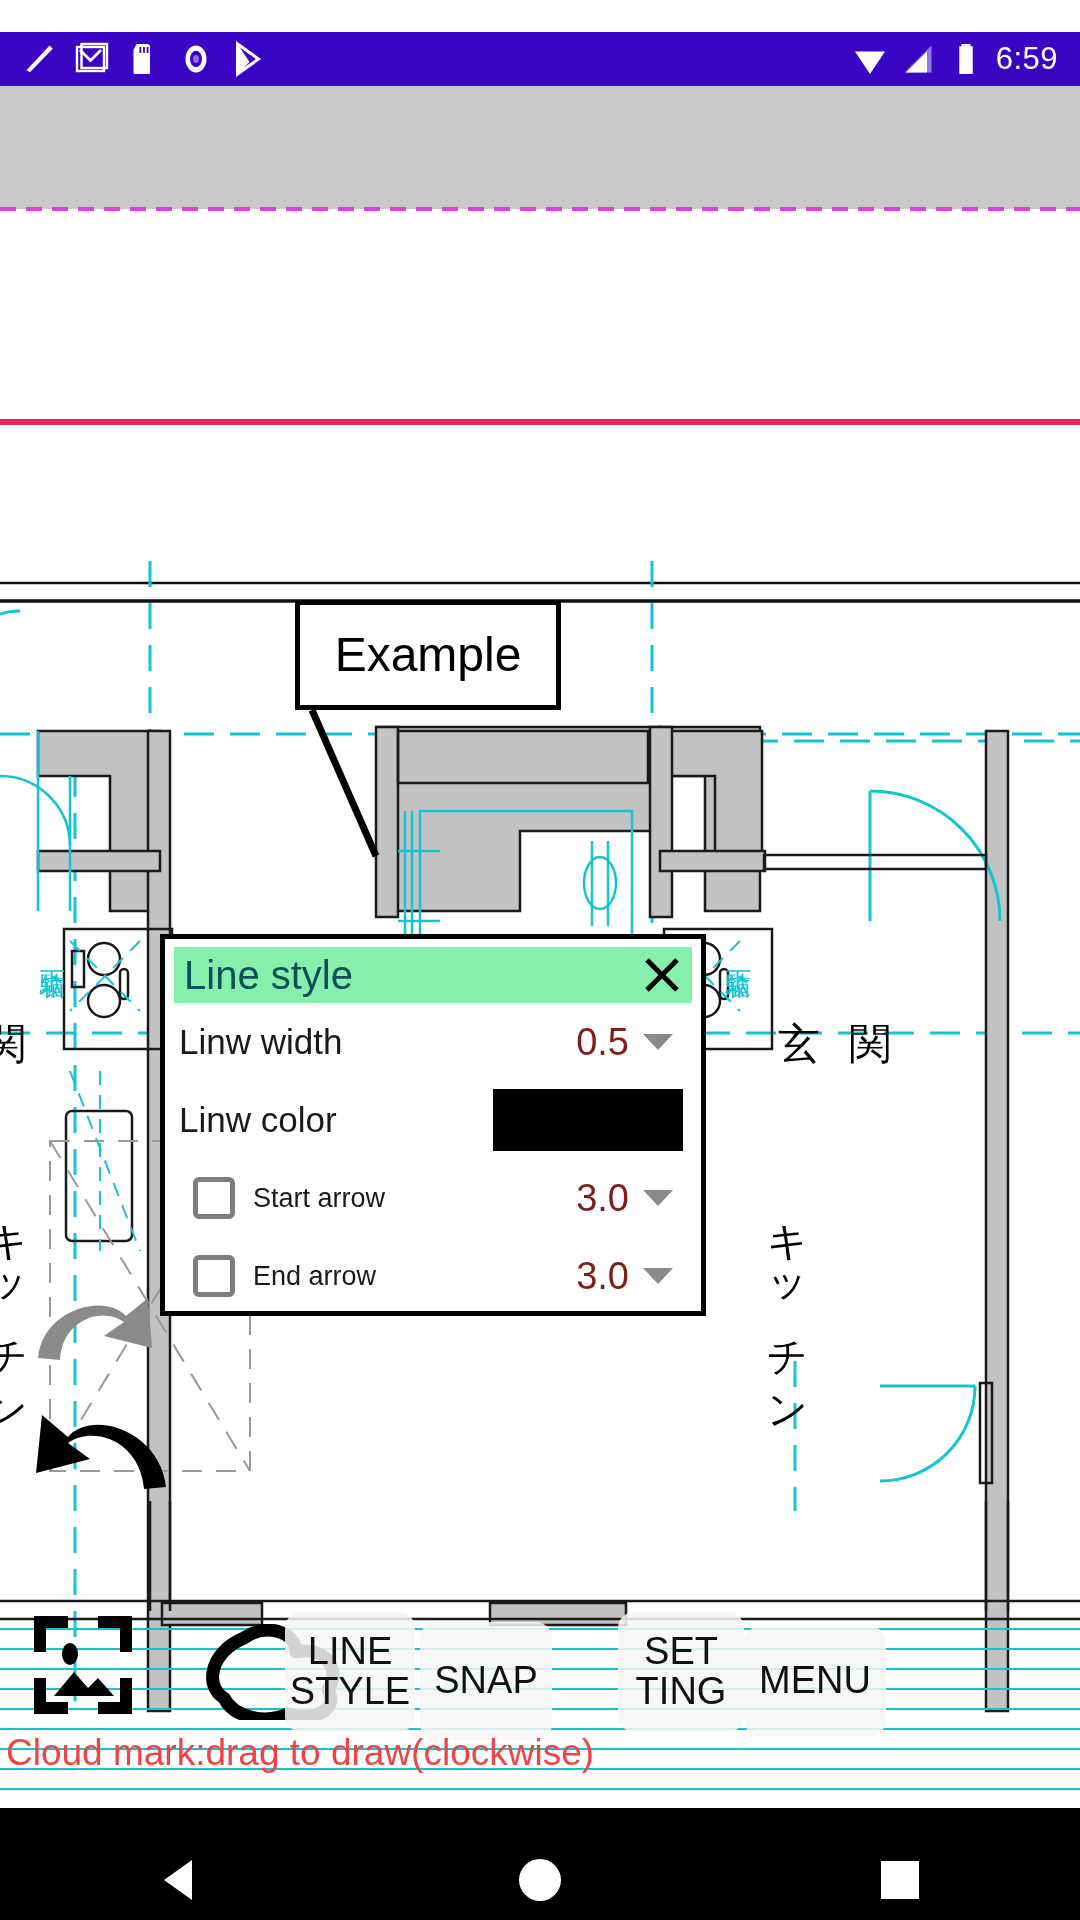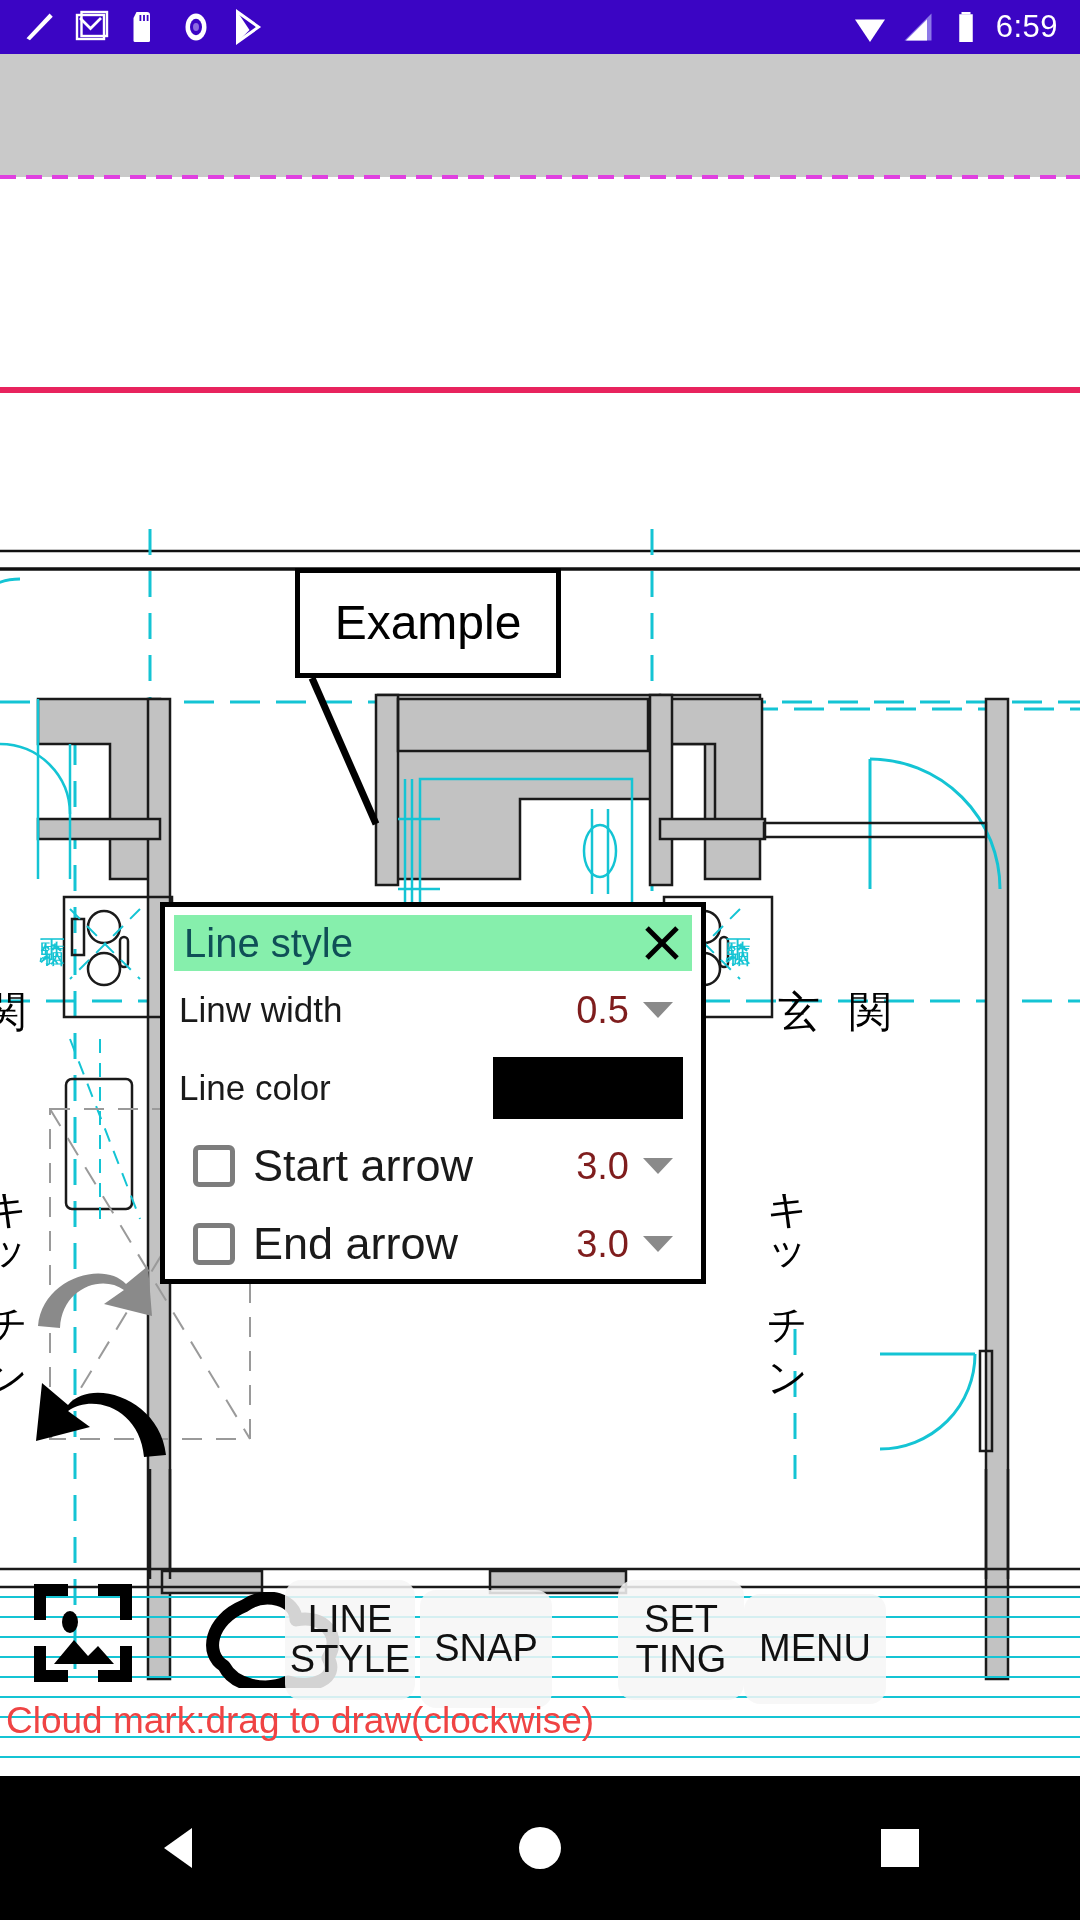--- a/index.html
+++ b/index.html
@@ -2,21 +2,21 @@
 <html><head>
 <meta charset="utf-8">
 <style>
   html,body{margin:0;padding:0;}
   body{
     width:1080px;height:1920px;overflow:hidden;
     background:#ffffff;
     font-family:"Liberation Sans","DejaVu Sans",sans-serif;
     position:relative;
   }
-  #root{position:absolute;inset:0;}
+  #root{position:absolute;inset:0;margin-top:32px;}
 
   
   .statusbar{
     position:absolute;left:0;top:0;width:1080px;height:54px;
     background:#3B05C4;display:flex;align-items:center;
   }
   .sb-left{display:flex;align-items:center;gap:16px;padding-left:22px;}
   .sb-right{margin-left:auto;display:flex;align-items:center;gap:12px;padding-right:22px;}
   .sb-ico{width:36px;height:36px;display:block;}
   .sb-time{color:#fff;font-size:31px;letter-spacing:0.5px;font-family:"Liberation Sans",sans-serif;}
@@ -77,21 +77,21 @@
     cursor:pointer;
   }
   .dlg-body{padding:0 14px;}
   .dlg-row{display:flex;align-items:center;height:78px;}
   .dlg-label{font-size:35px;color:#1a1a1a;flex:0 0 auto;}
   .dlg-value{font-size:38px;color:#7f1d1d;margin-left:auto;width:150px;text-align:right;}
   .dlg-caret{width:58px;display:flex;align-items:center;justify-content:center;}
   .caret-tri{width:0;height:0;border-left:15px solid transparent;border-right:15px solid transparent;border-top:16px solid #8a8a8a;}
   .colorswatch{margin-left:auto;width:190px;height:62px;background:#000;margin-right:4px;}
   .cbx{width:42px;height:42px;border:5px solid #7d7d7d;border-radius:6px;box-sizing:border-box;margin-right:18px;margin-left:14px;background:#fff;}
-  .dlg-row-cb .dlg-label{font-size:45px;}
+  .dlg-row-cb .dlg-label{font-size:27px;}
 
   
   .toolrow{position:absolute;left:0;top:1572px;width:1080px;height:140px;z-index:30;}
   .tool-img{position:absolute;left:28px;top:6px;width:110px;height:110px;}
   .tool-cloud{position:absolute;left:200px;top:20px;width:160px;height:96px;}
   .tbtn{
     position:absolute;background:rgba(246,246,246,0.86);border-radius:16px;
     display:flex;flex-direction:column;align-items:center;justify-content:center;
     color:#111;font-size:38px;line-height:1.05;text-align:center;
   }
@@ -346,21 +346,21 @@
 
       <div class="dlg-row">
         <span class="dlg-label">Linw width</span>
         <span class="dlg-value">0.5</span>
         <span class="dlg-caret">
             <i class="caret-tri"></i>
           </span>
       </div>
 
       <div class="dlg-row">
-        <span class="dlg-label">Line color</span>
+        <span class="dlg-label">Linw color</span>
         <span class="colorswatch"></span>
       </div>
 
       <div class="dlg-row dlg-row-cb">
         <span class="cbx"></span>
         <span class="dlg-label">Start arrow</span>
         <span class="dlg-value">3.0</span>
         <span class="dlg-caret">
             <i class="caret-tri"></i>
           </span>

